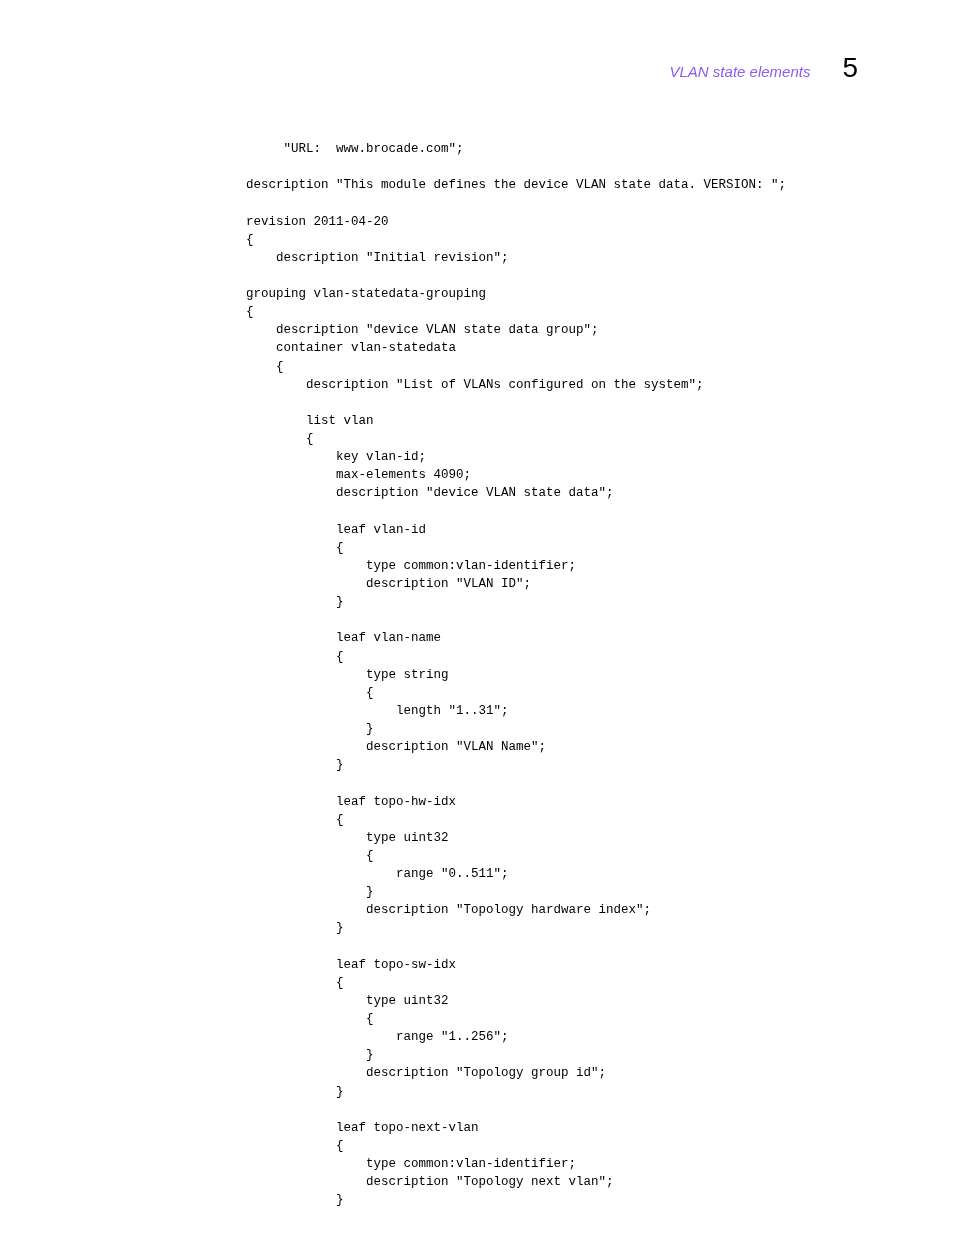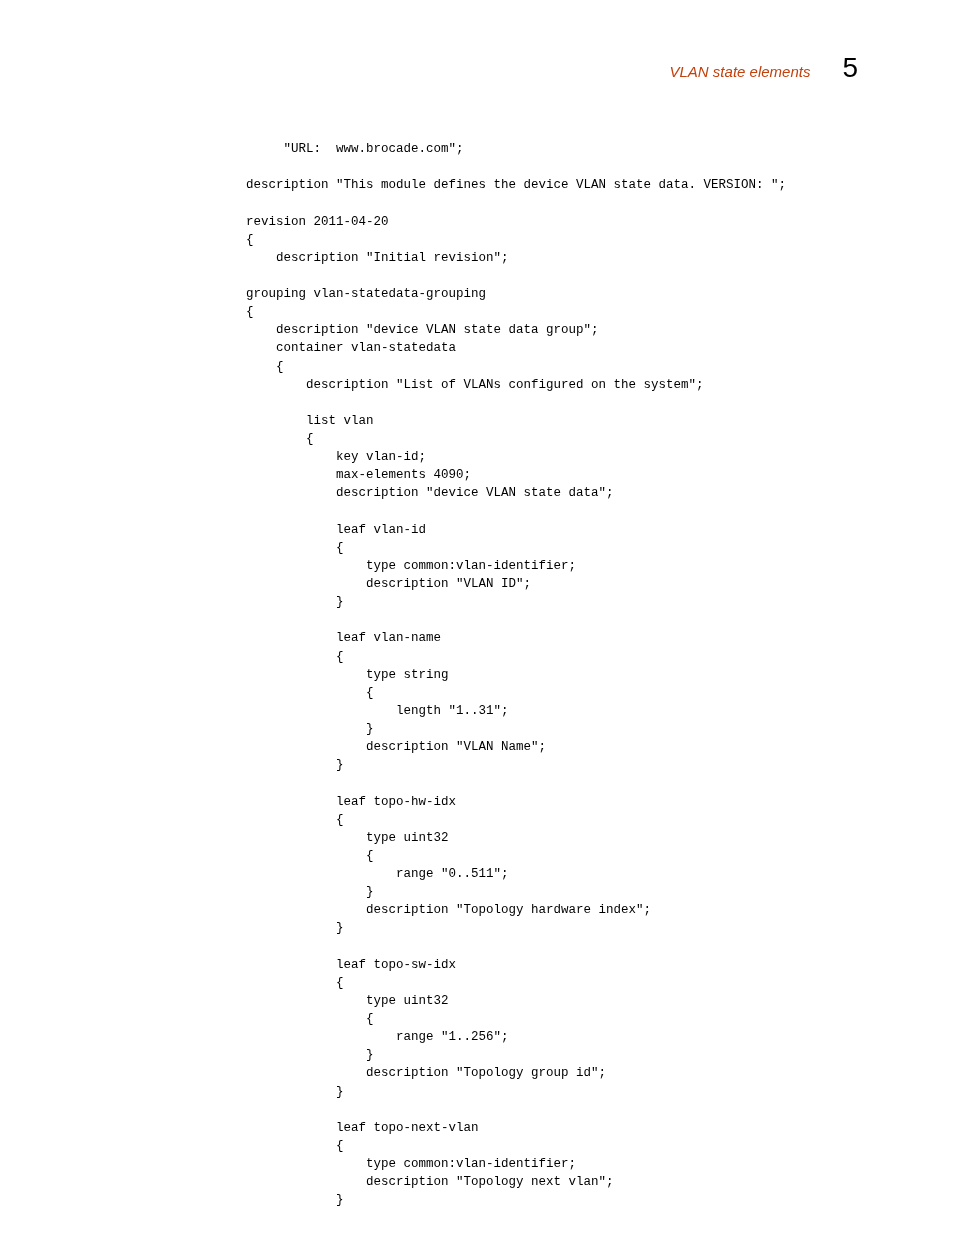--- a/index.html
+++ b/index.html
@@ -22,21 +22,21 @@
     position: absolute;
     top: 52px;
     right: 96px;
     display: flex;
     align-items: baseline;
     gap: 32px;
   }
   .header-title {
     font-size: 15px;
     font-style: italic;
-    color: #c2410c;
+    color: #8b5cf6;
     text-align: right;
   }
   .header-num {
     font-size: 28px;
     font-weight: 400;
     color: #000;
   }
   .code-block {
     position: absolute;
     top: 140px;

